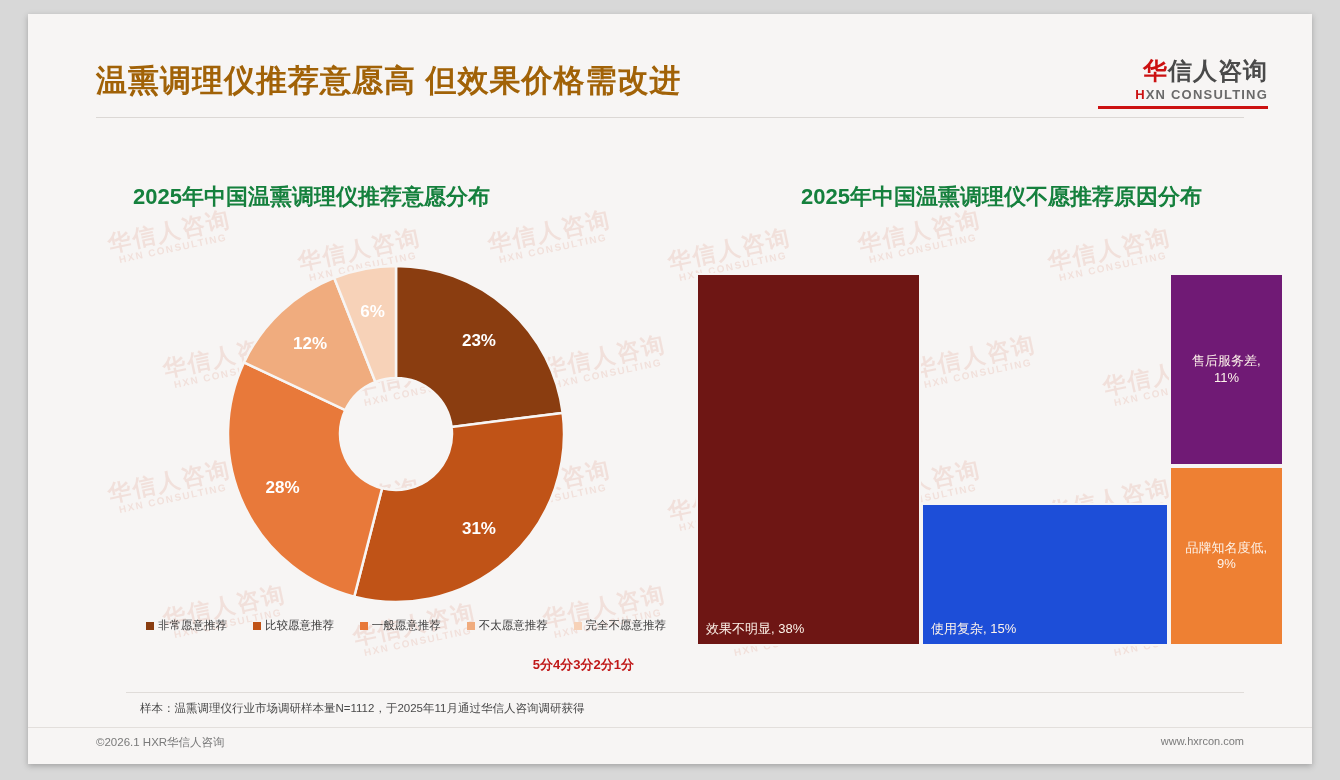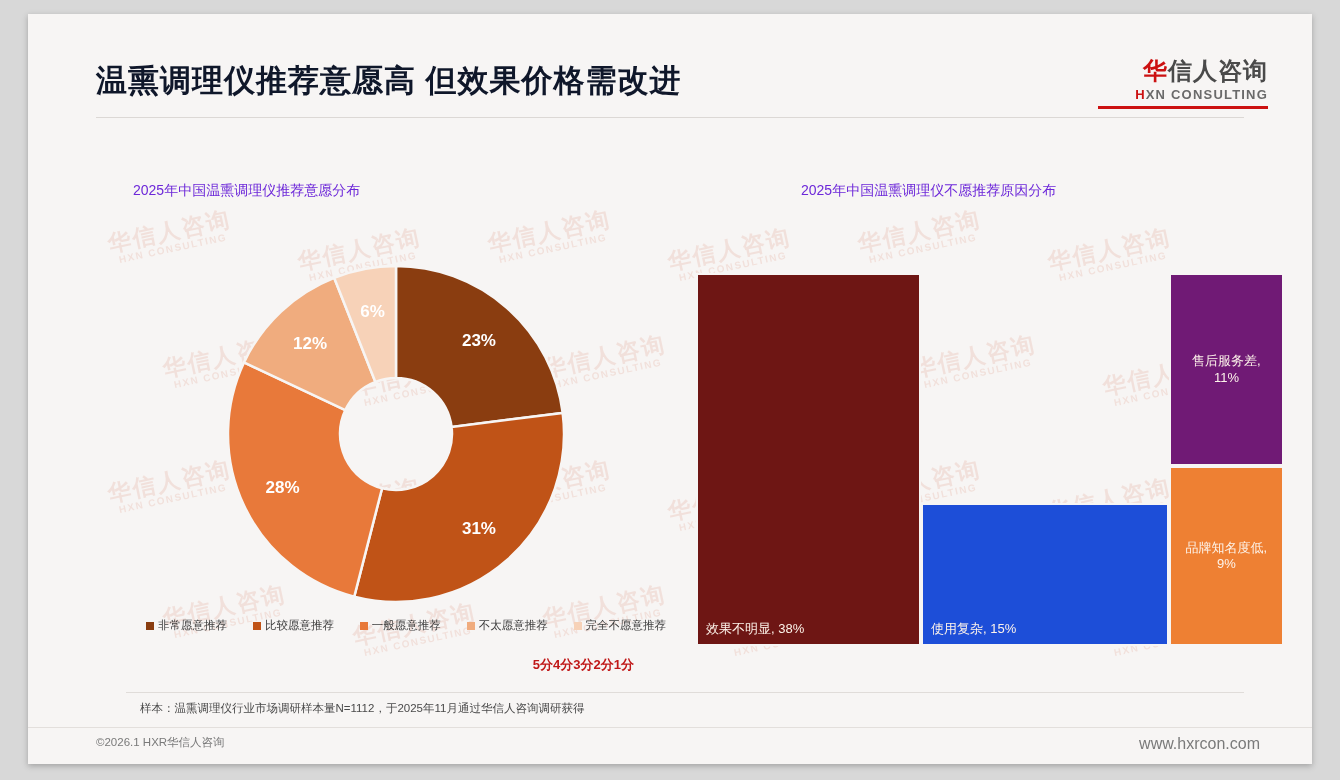--- a/index.html
+++ b/index.html
@@ -62,21 +62,21 @@
     width: 100%;
     height: 110px;
     z-index: 5;
   }
   #page-title {
     position: absolute;
     left: 68px;
     top: 46px;
     font-size: 31px;
     font-weight: bold;
-    color: #0f172a;
+    color: #a16207;
     letter-spacing: 1px;
     white-space: nowrap;
   }
   #header-rule {
     position: absolute;
     left: 68px;
     top: 103px;
     width: 1148px;
     height: 1px;
     background: #dcd8d5;
@@ -111,23 +111,23 @@
   #logo-underline {
     margin-top: 4px;
     height: 3px;
     background: #cc1111;
     width: 100%;
   }
 
   
   .panel-title {
     position: absolute;
-    font-size: 14px;
-    font-weight: normal;
-    color: #6d28d9;
+    font-size: 22px;
+    font-weight: bold;
+    color: #15803d;
     white-space: nowrap;
     z-index: 5;
   }
   #left-panel-title { left: 105px; top: 168px; }
   #right-panel-title { left: 745px; top: 168px; margin-left: 28px; }
 
   
   #donut-wrap {
     position: absolute;
     left: 196px;
@@ -257,23 +257,23 @@
   #footer-left {
     position: absolute;
     left: 68px;
     top: 7px;
     font-size: 11.5px;
     color: #7a7a7a;
     white-space: nowrap;
   }
   #footer-right {
     position: absolute;
-    right: 52px;
+    right: 68px;
     top: 7px;
-    font-size: 16px;
+    font-size: 11px;
     color: #7a7a7a;
     white-space: nowrap;
   }
 </style>
 </head>
 <body>
 
 <div id="slide">
 
   <div id="watermarks">

